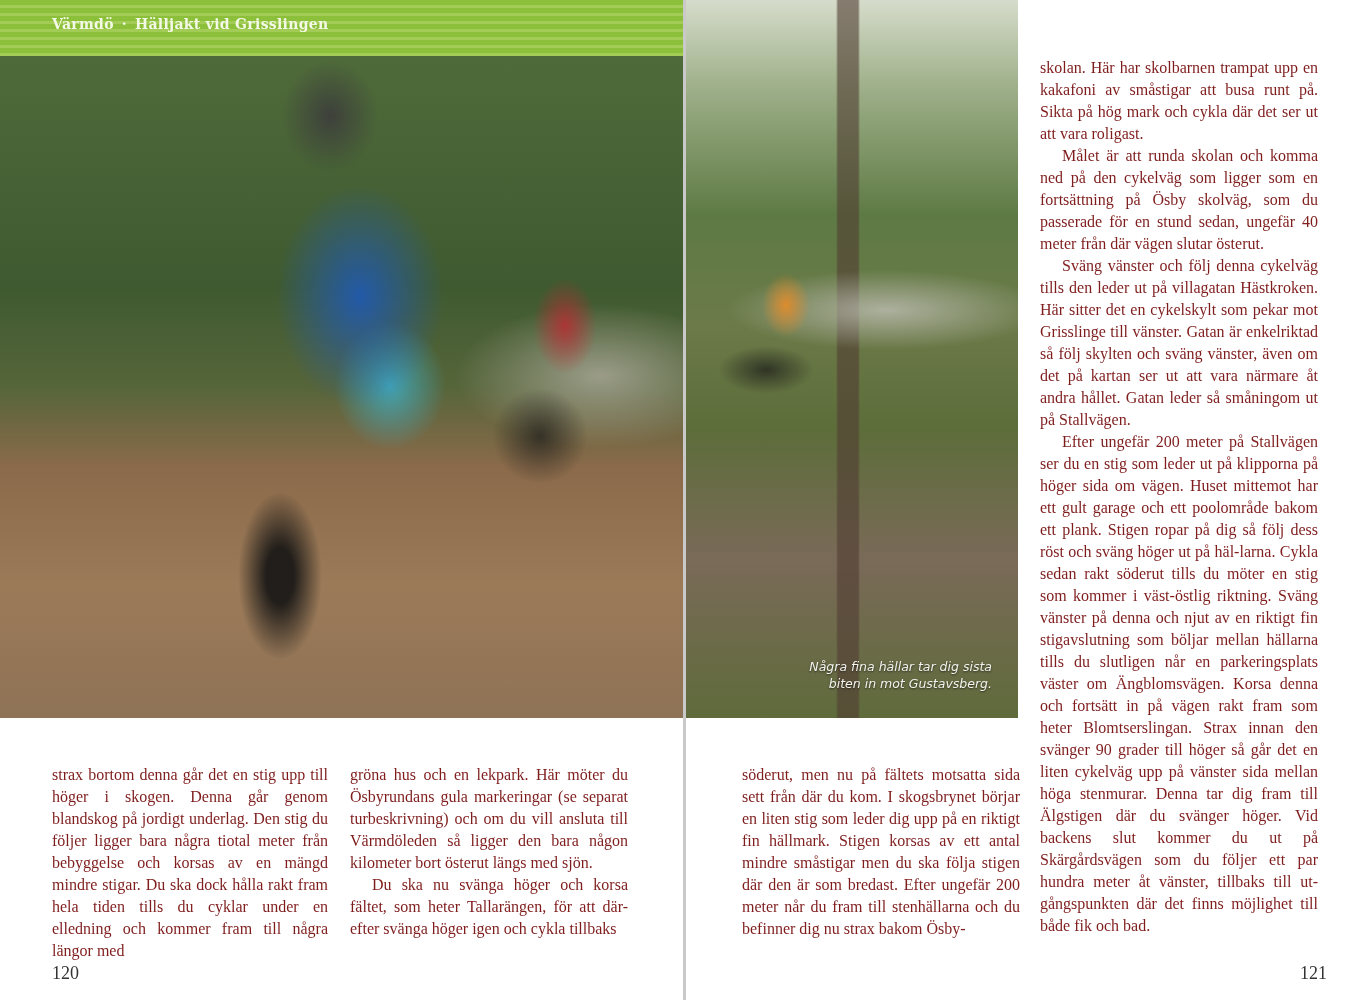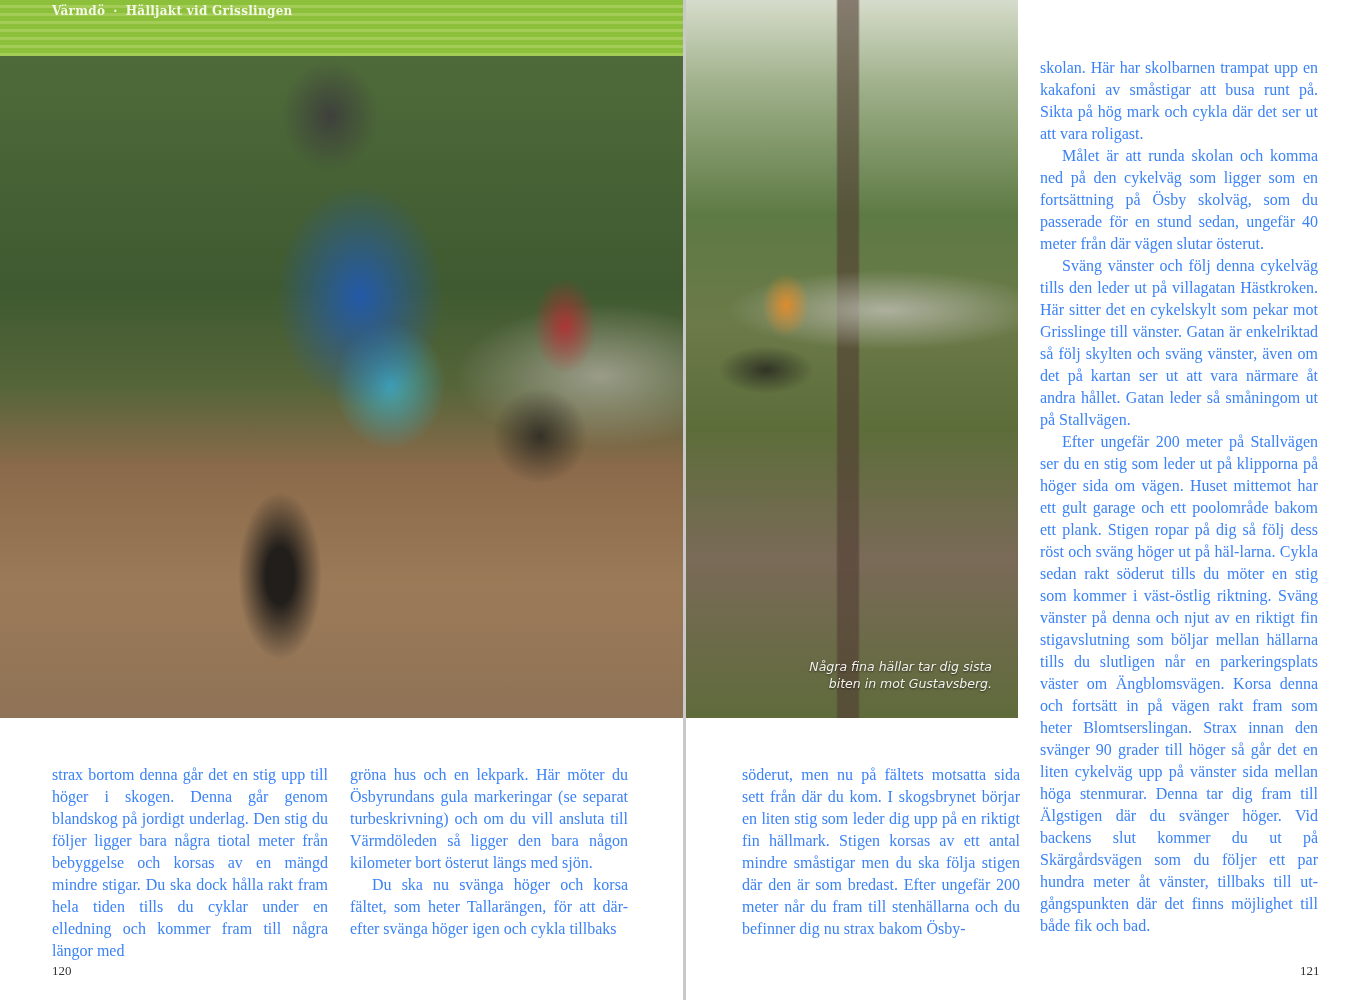--- a/index.html
+++ b/index.html
@@ -6,21 +6,21 @@
   body { width:1368px; height:1000px; background:#ffffff; position:relative; overflow:hidden;
          font-family:"Liberation Serif","DejaVu Serif",serif; color:#2a2a2a; }
   .page { position:absolute; top:0; height:1000px; background:#fff; }
   .page-left { left:0; width:684px; }
   .page-right { left:686px; width:682px; }
   .gutter { position:absolute; left:683px; top:0; width:3px; height:1000px; background:#c9c9c9; }
 
   
   .header-band { position:absolute; left:0; top:0; width:684px; height:56px;
     background: repeating-linear-gradient(to bottom, #8cc03a 0px, #8cc03a 5px, #a2cc55 5px, #a2cc55 8px); }
-  .header-title { position:absolute; left:52px; top:4px; font-size:12px; font-weight:bold;
+  .header-title { position:absolute; left:52px; top:16px; font-size:14px; font-weight:bold;
     color:#f4f8e6; letter-spacing:0.3px; font-family:"DejaVu Serif",serif; }
   .header-title .sep { padding:0 8px; }
 
   
   .photo { position:absolute; overflow:hidden; }
   .photo-left { left:0; top:56px; width:684px; height:662px;
     background:
       radial-gradient(ellipse 120px 160px at 360px 240px, rgba(30,90,190,0.85) 0%, rgba(30,90,190,0.0) 70%),
       radial-gradient(ellipse 60px 70px at 330px 60px, rgba(60,60,60,0.9) 0%, rgba(60,60,60,0) 80%),
       radial-gradient(ellipse 70px 80px at 390px 330px, rgba(60,180,210,0.8) 0%, rgba(60,180,210,0) 80%),
@@ -36,29 +36,29 @@
       radial-gradient(ellipse 60px 30px at 80px 370px, rgba(25,25,25,0.7) 0%, rgba(25,25,25,0) 80%),
       radial-gradient(ellipse 200px 50px at 200px 310px, rgba(190,190,180,0.8) 0%, rgba(190,190,180,0) 80%),
       linear-gradient(to right, transparent 150px, rgba(80,60,50,0.6) 152px, rgba(80,60,50,0.6) 172px, transparent 174px),
       linear-gradient(to bottom, #d6dccb 0%, #9fb08a 12%, #5e7a44 30%, #6b7a48 45%, #5d6d3a 60%, #7a6a58 78%, #5f6b3b 100%);
   }
   .photo-caption { position:absolute; right:26px; bottom:26px; text-align:right;
     font-family:"DejaVu Sans",sans-serif; font-style:italic; font-weight:normal; font-size:12.5px;
     line-height:17px; color:#f3f3ee; text-shadow:0 1px 2px rgba(0,0,0,0.6); }
 
   
-  .col { position:absolute; font-size:16px; line-height:22px; text-align:justify; color:#3b82f6; }
+  .col { position:absolute; font-size:16px; line-height:22px; text-align:justify; color:#7f1d1d; }
   .col p { margin:0; }
   .col p.indent { text-indent:22px; }
   .col-l1 { left:52px; top:764px; width:276px; }
   .col-l2 { left:350px; top:764px; width:278px; }
   .col-r1 { left:742px; top:764px; width:278px; }
   .col-r2 { left:1040px; top:57px; width:278px; }
 
-  .page-number { position:absolute; top:963px; font-size:13px; color:#333; }
+  .page-number { position:absolute; top:963px; font-size:18px; color:#333; }
   .pn-left { left:52px; }
   .pn-right { left:1300px; }
 </style>
 </head>
 <body>
 
 <div class="page page-left">
   <div class="header-band">
     <div class="header-title">
       <span>Värmdö</span><span class="sep">·</span><span>Hälljakt vid Grisslingen</span>

